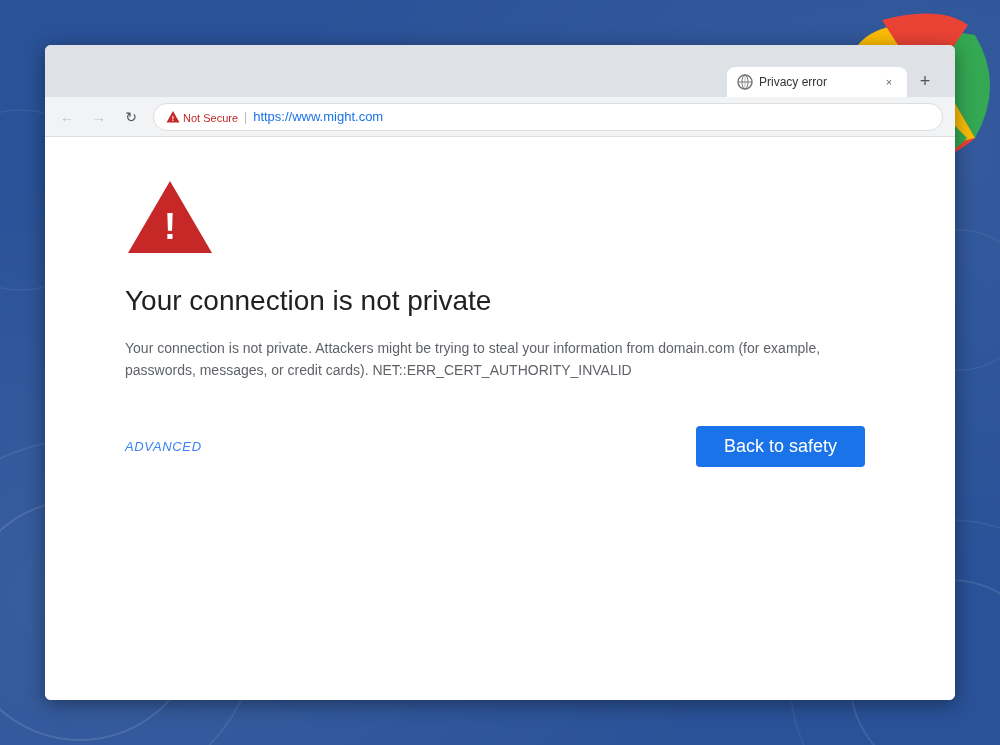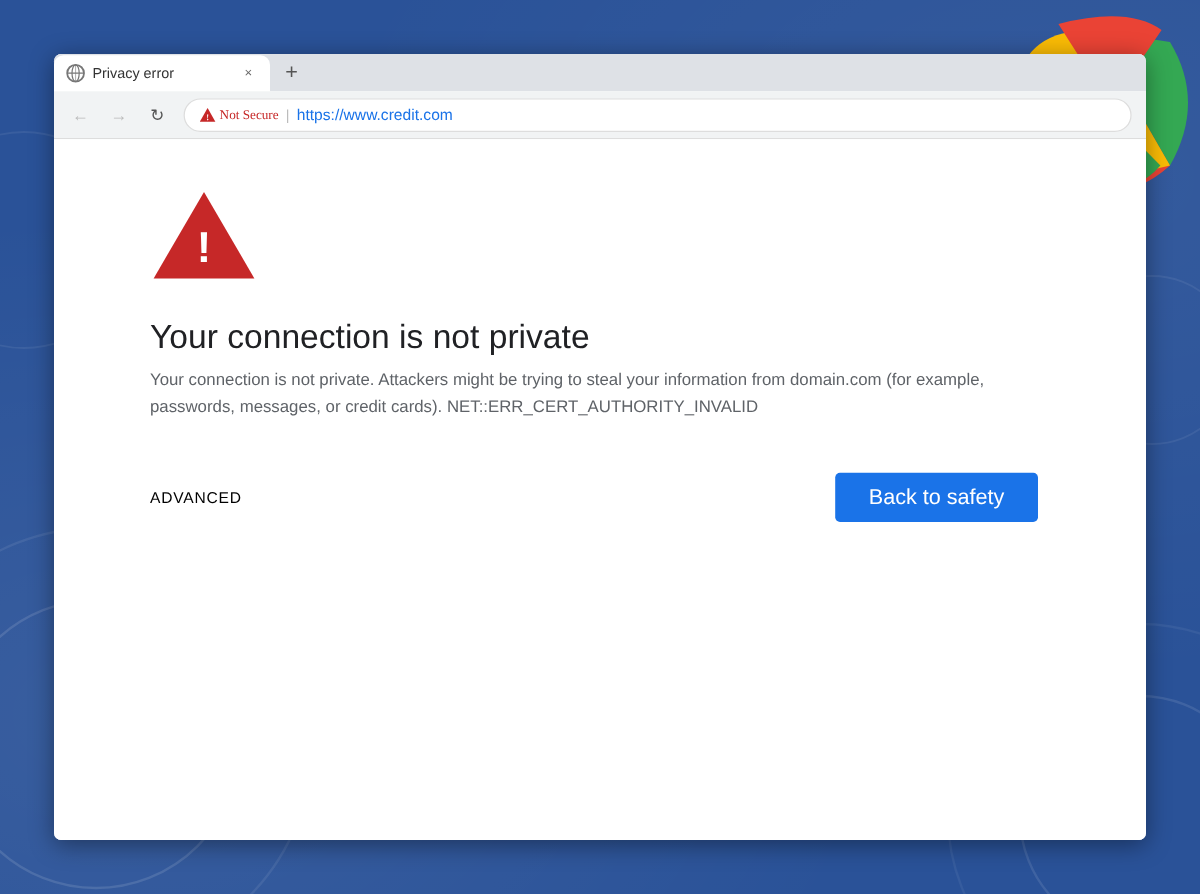--- a/index.html
+++ b/index.html
@@ -48,25 +48,26 @@
       border-radius: 6px;
       box-shadow: 0 4px 20px rgba(0,0,0,0.4);
       display: flex;
       flex-direction: column;
       overflow: hidden;
     }
 
     
     .tab-bar {
       background: #dee1e6;
-      height: 31px;
+      height: 52px;
       display: flex;
       align-items: flex-end;
-      padding: 0 0;
+      padding: 0 16px;
       flex-shrink: 0;
+      justify-content: flex-end;
     }
 
     .tab {
       background: #fff;
       border-radius: 8px 8px 0 0;
       height: 30px;
       display: flex;
       align-items: center;
       padding: 0 10px;
       gap: 6px;
@@ -150,26 +151,25 @@
       height: 28px;
       display: flex;
       align-items: center;
       padding: 0 12px;
       gap: 6px;
       margin: 0 4px;
     }
 
     .not-secure-badge {
       display: flex;
-      align-items: center;
+      align-items: flex-end;
       gap: 3px;
       color: #c62828;
       font-size: 11px;
       white-space: nowrap;
-      font-family: Liberation Serif, serif;
     }
 
     .not-secure-icon {
       width: 14px;
       height: 14px;
     }
 
     .address-separator {
       color: #bbb;
       font-size: 12px;
@@ -198,49 +198,50 @@
 
     .warning-triangle {
       width: 90px;
       height: 80px;
     }
 
     .error-title {
       font-size: 28px;
       font-weight: 400;
       color: #202124;
-      margin-bottom: 8px;
+      margin-bottom: 20px;
     }
 
     .error-description {
       font-size: 14px;
       color: #5f6368;
       line-height: 1.6;
       max-width: 700px;
       margin-bottom: 44px;
     }
 
     .action-row {
       display: flex;
       align-items: center;
       justify-content: space-between;
       width: 100%;
       max-width: 740px;
     }
 
     .advanced-btn {
       font-size: 13px;
-      color: #000000;
+      color: #3b82f6;
       cursor: pointer;
       background: none;
       border: none;
       padding: 8px 0;
       letter-spacing: 0.05em;
       font-weight: 500;
       text-transform: uppercase;
+      font-style: italic;
     }
 
     .back-to-safety-btn {
       background: #1a73e8;
       color: #fff;
       border: none;
       border-radius: 4px;
       padding: 10px 28px;
       font-size: 18px;
       cursor: pointer;
@@ -316,21 +317,21 @@
     <div class="address-bar">
       <div class="not-secure-badge">
 
         <svg class="not-secure-icon" viewBox="0 0 14 14" xmlns="http://www.w3.org/2000/svg">
           <path d="M7 1 L13.5 12.5 H0.5 Z" fill="#c62828"></path>
           <text x="7" y="11" text-anchor="middle" fill="white" font-size="7" font-weight="bold">!</text>
         </svg>
         <span>Not Secure</span>
       </div>
       <span class="address-separator">|</span>
-      <span class="address-url">https://www.credit.com</span>
+      <span class="address-url">https://www.might.com</span>
     </div>
   </div>
 
   <div class="page-content">
 
     <div class="warning-icon-container">
       <svg class="warning-triangle" viewBox="0 0 90 80" xmlns="http://www.w3.org/2000/svg">
         <path d="M45 4 L87 76 H3 Z" fill="#c62828"></path>
         <text x="45" y="62" text-anchor="middle" fill="white" font-size="36" font-weight="bold" font-family="Arial">!</text>
       </svg>

